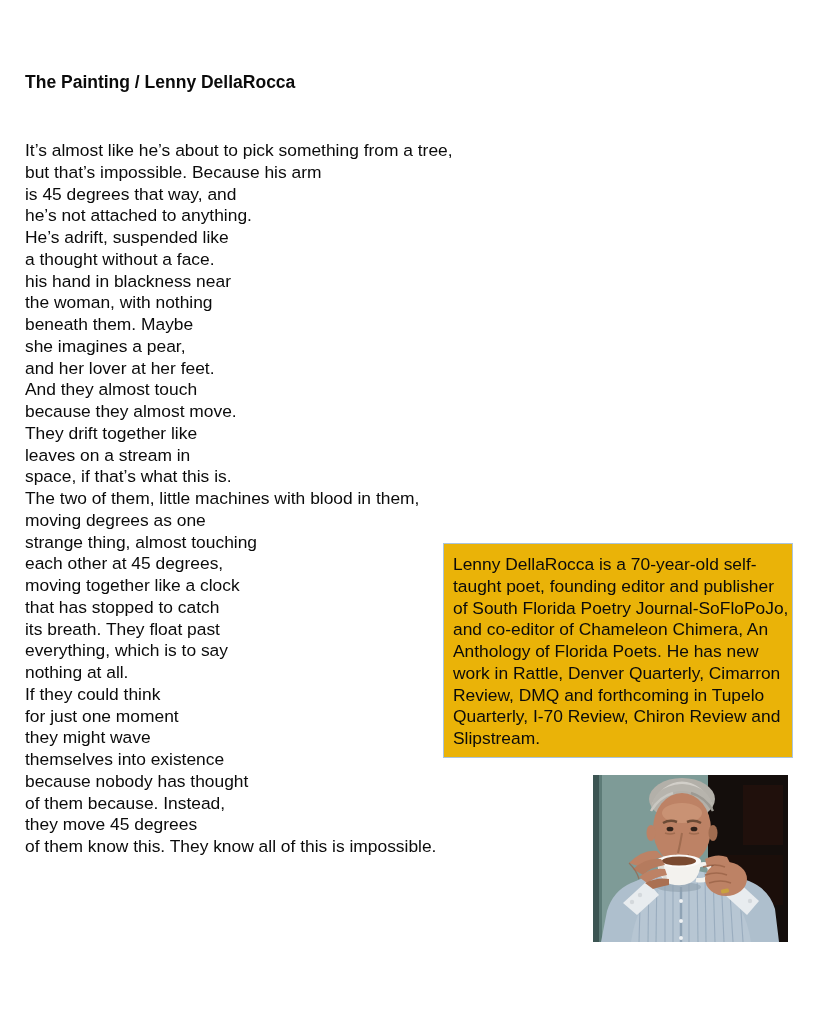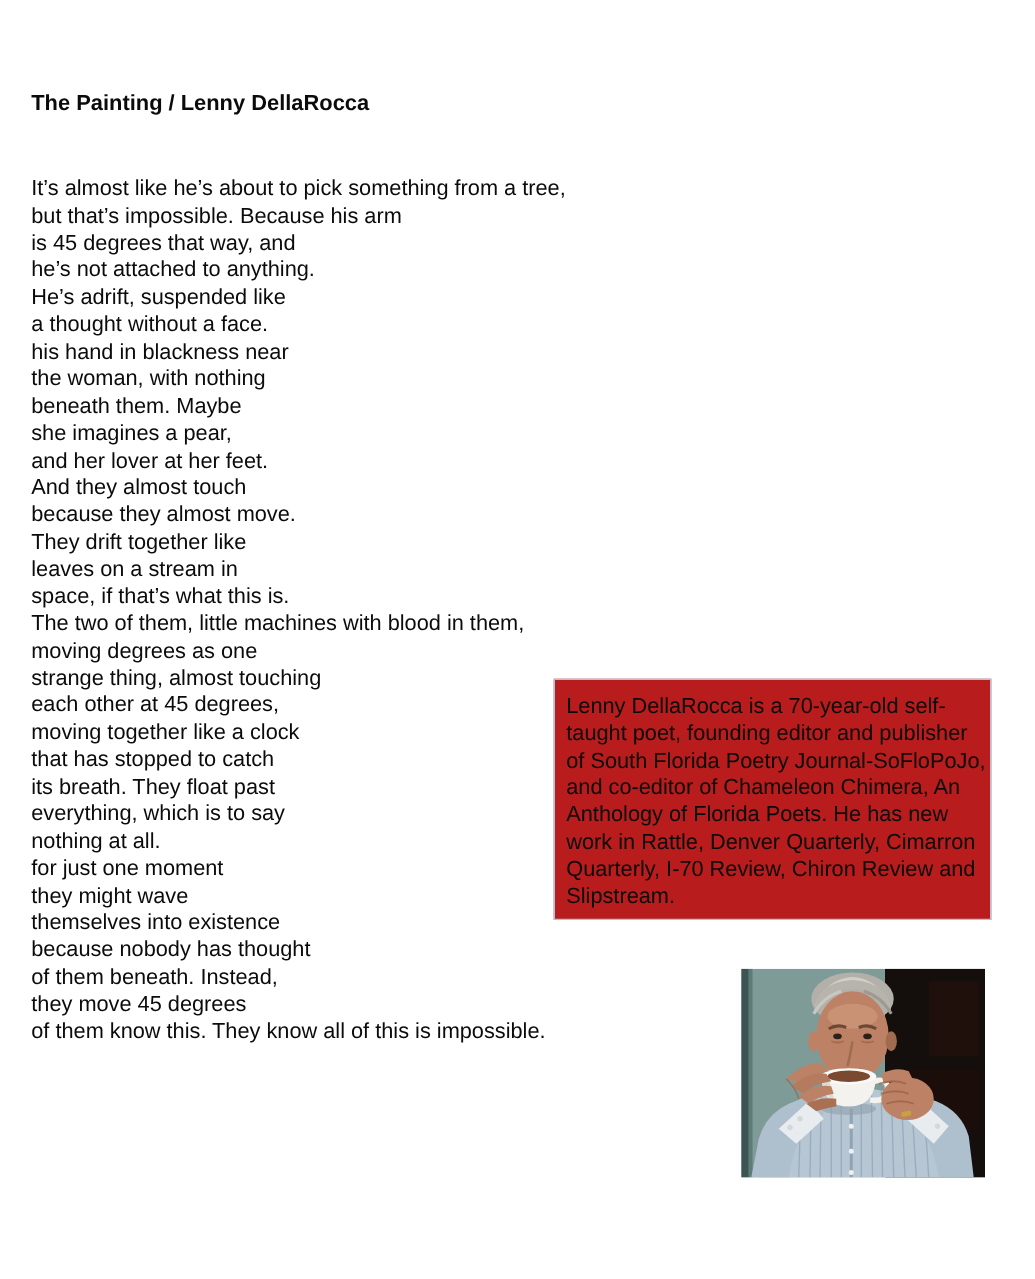--- a/index.html
+++ b/index.html
@@ -46,21 +46,21 @@
     line-height: 21.75px;
   }
   .poem .line { white-space: nowrap; height: 21.75px; }
   .bio-box {
     position: absolute;
     left: 443px;
     top: 543px;
     width: 350px;
     border: 1px solid var(--bio-border);
     padding: 10px 6px 7px 9px;
-    background: #b91c1c;
+    background: #eab308;
   }
   .bio-text { font-size: 17.4px; line-height: 21.75px; }
   .bio-text .line { white-space: nowrap; height: 21.75px; }
   .photo {
     position: absolute;
     left: 593px;
     top: 775px;
     width: 195px;
     height: 167px;
     margin: 0;
@@ -94,37 +94,39 @@
       <div class="line">space, if that’s what this is.</div>
       <div class="line">The two of them, little machines with blood in them,</div>
       <div class="line">moving degrees as one</div>
       <div class="line">strange thing, almost touching</div>
       <div class="line">each other at 45 degrees,</div>
       <div class="line">moving together like a clock</div>
       <div class="line">that has stopped to catch</div>
       <div class="line">its breath. They float past</div>
       <div class="line">everything, which is to say</div>
       <div class="line">nothing at all.</div>
+      <div class="line">If they could think</div>
       <div class="line">for just one moment</div>
       <div class="line">they might wave</div>
       <div class="line">themselves into existence</div>
       <div class="line">because nobody has thought</div>
-      <div class="line">of them beneath. Instead,</div>
+      <div class="line">of them because. Instead,</div>
       <div class="line">they move 45 degrees</div>
       <div class="line">of them know this. They know all of this is impossible.</div>
     </div>
 
   <aside class="bio-box">
     <div class="bio-text">
         <div class="line">Lenny DellaRocca is a 70-year-old self-</div>
         <div class="line">taught poet, founding editor and publisher</div>
         <div class="line">of South Florida Poetry Journal-SoFloPoJo,</div>
         <div class="line">and co-editor of Chameleon Chimera, An</div>
         <div class="line">Anthology of Florida Poets. He has new</div>
         <div class="line">work in Rattle, Denver Quarterly, Cimarron</div>
+        <div class="line">Review, DMQ and forthcoming in Tupelo</div>
         <div class="line">Quarterly, I-70 Review, Chiron Review and</div>
         <div class="line">Slipstream.</div>
       </div>
   </aside>
 
   <figure class="photo">
     <svg viewBox="0 0 195 167" preserveAspectRatio="none">
 
       <rect x="0" y="0" width="195" height="167" style="fill:var(--photo-teal)"></rect>
       <rect x="0" y="0" width="6" height="167" fill="#3c5553"></rect>

